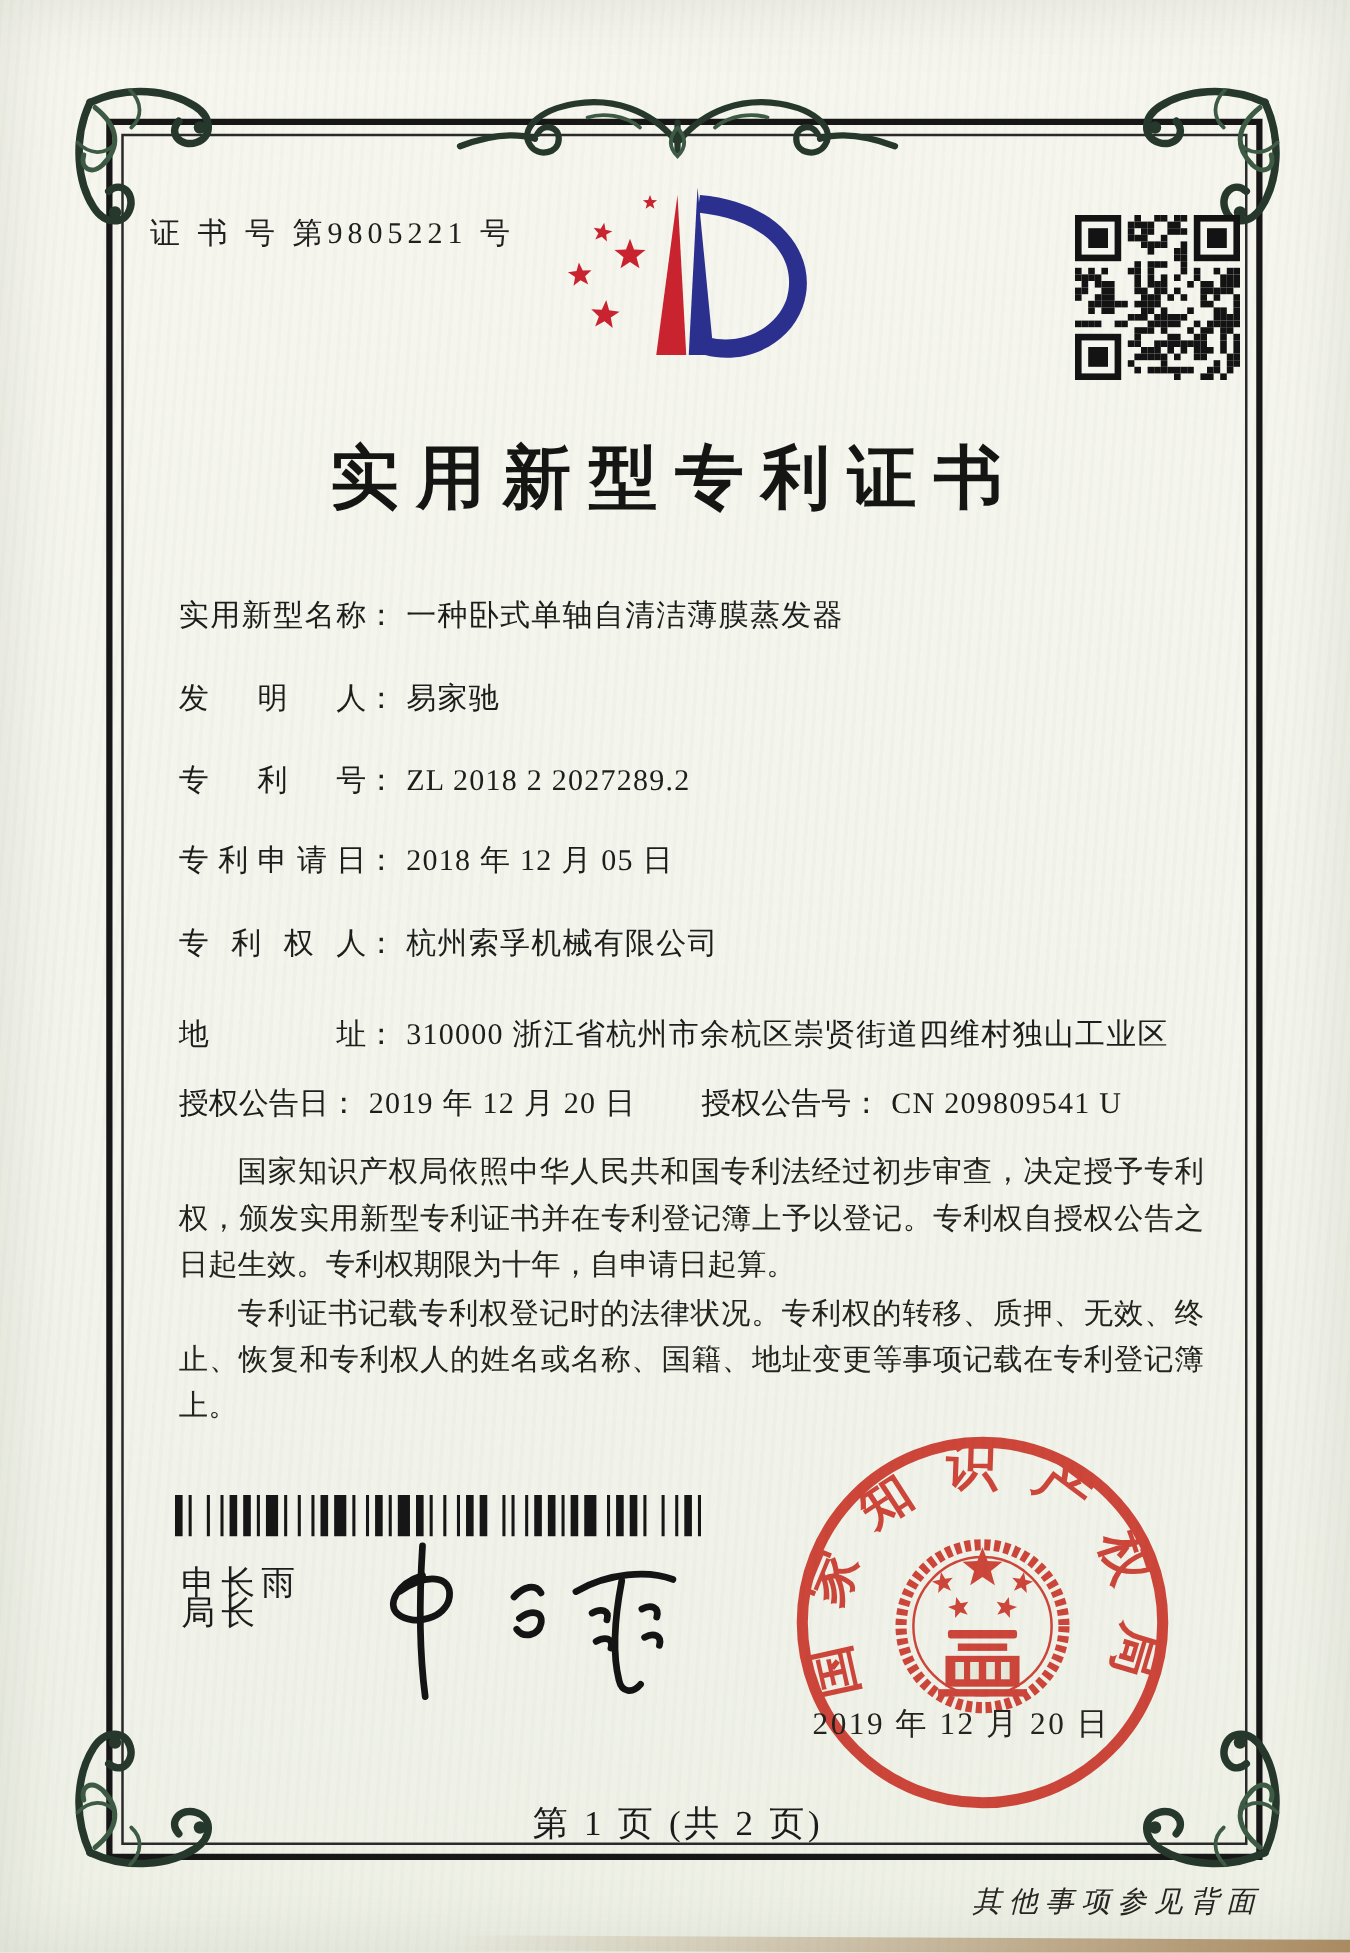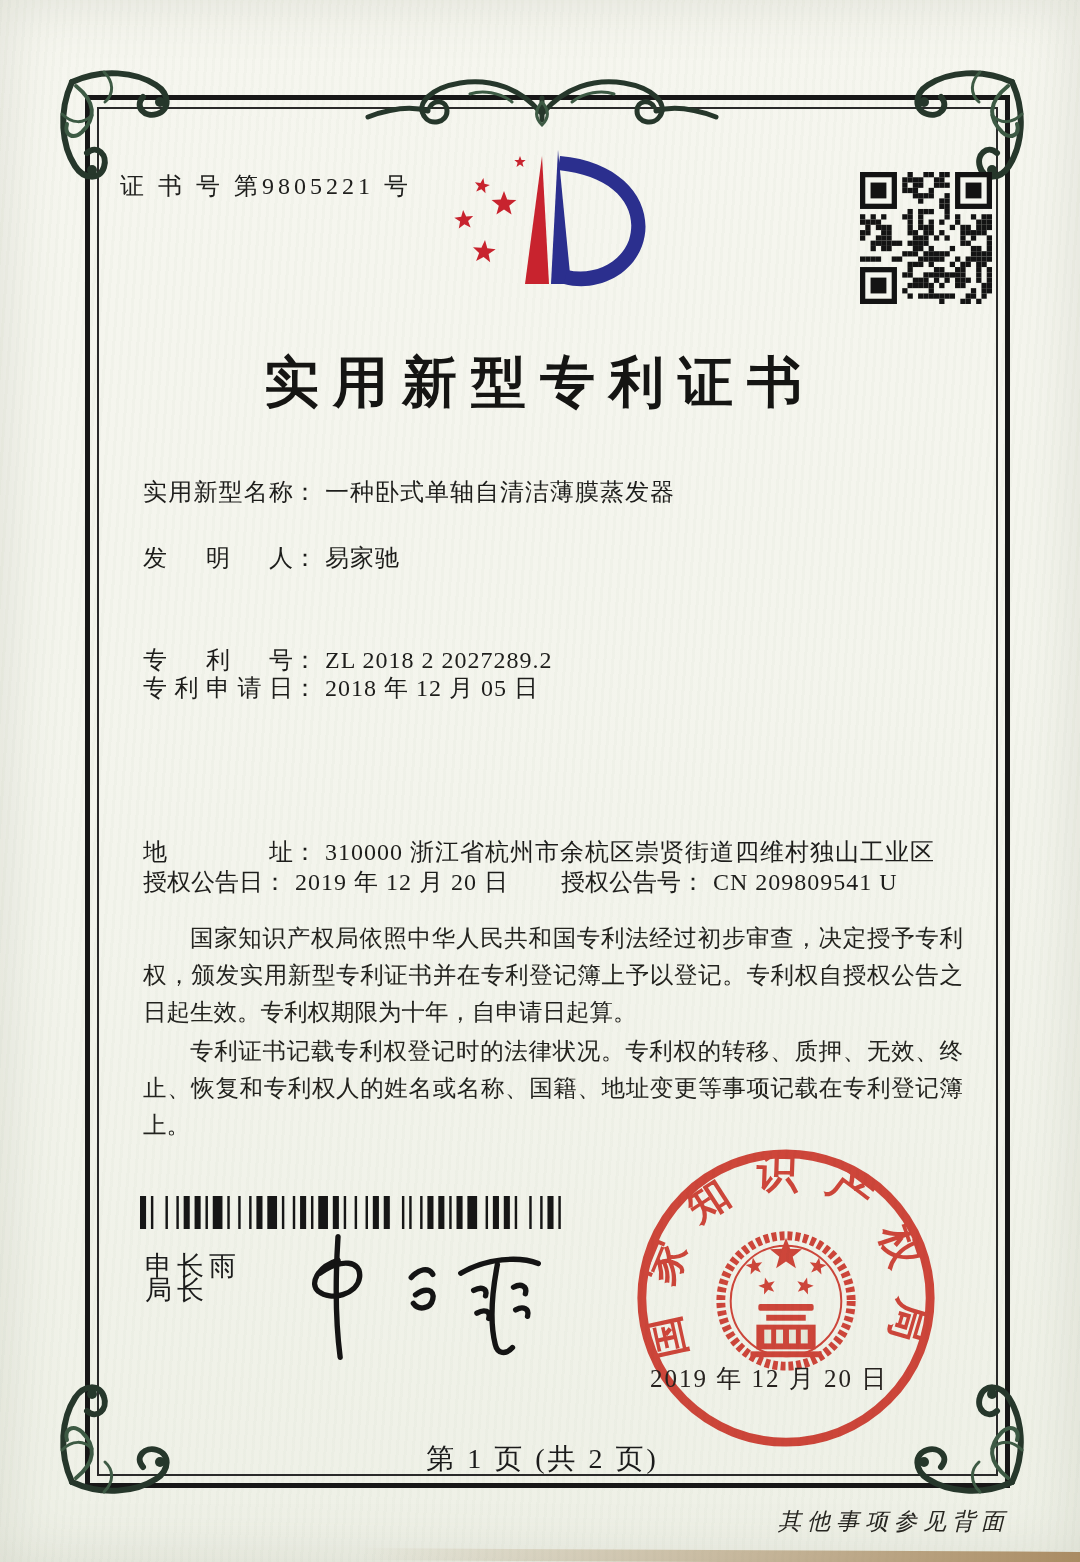--- a/index.html
+++ b/index.html
@@ -338,27 +338,30 @@
     </svg>
 
   <div class="abs title">实用新型专利证书</div>
 
   <div class="abs field-row" style="top:476px">
     <span class="lbl">实用新型名称</span><span class="colon">：</span><span class="val">一种卧式单轴自清洁薄膜蒸发器</span>
   </div>
   <div class="abs field-row" style="top:542px">
     <span class="lbl">发明人</span><span class="colon">：</span><span class="val">易家驰</span>
   </div>
-  <div class="abs field-row" style="top:644px">
+  <div class="abs field-row" style="top:608px">
     <span class="lbl">专利号</span><span class="colon">：</span><span class="val">ZL 2018 2 2027289.2</span>
   </div>
   <div class="abs field-row" style="top:672px">
     <span class="lbl">专利申请日</span><span class="colon">：</span><span class="val">2018 年 12 月 05 日</span>
   </div>
-  <div class="abs field-row" style="top:836px">
+  <div class="abs field-row" style="top:738px">
+    <span class="lbl">专利权人</span><span class="colon">：</span><span class="val">杭州索孚机械有限公司</span>
+  </div>
+  <div class="abs field-row" style="top:811px">
     <span class="lbl">地址</span><span class="colon">：</span><span class="val">310000 浙江省杭州市余杭区崇贤街道四维村独山工业区</span>
   </div>
 
   <div class="abs field-row" style="top:866px">
     <span class="grant-pair">
       <span>授权公告日</span><span class="colon">：</span><span class="val">2019 年 12 月 20 日</span>
     </span>
     <span class="grant-pair" style="margin-left:46px">
       <span>授权公告号</span><span class="colon">：</span><span class="val">CN 209809541 U</span>
     </span>

